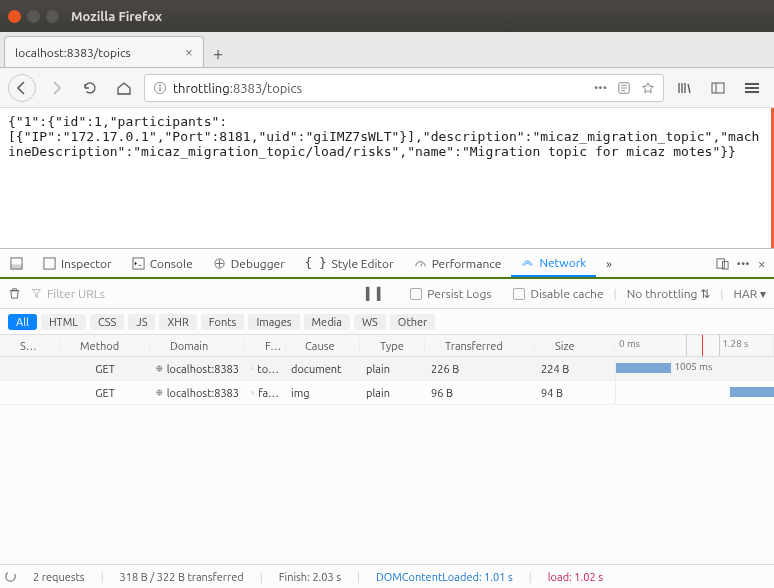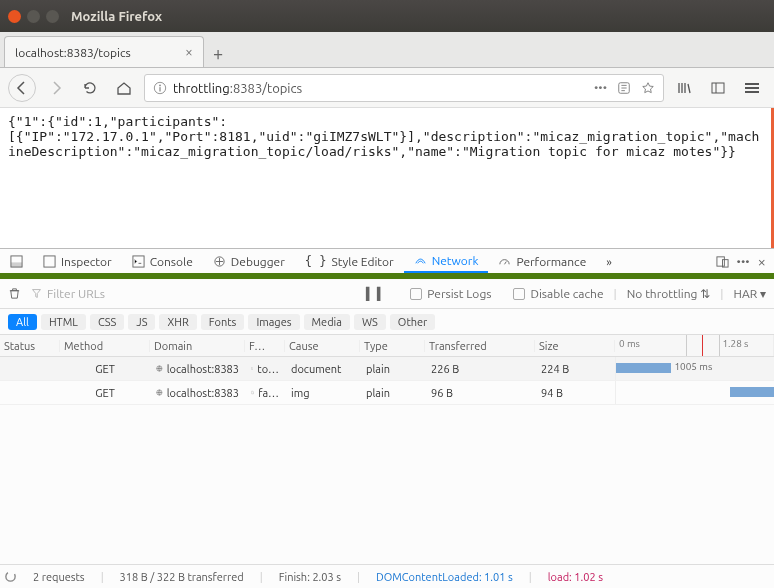--- a/index.html
+++ b/index.html
@@ -29,21 +29,21 @@
 .addr .info { color: #777; }
 .addr .url { font-size: 13px; color: #555; }
 .addr .url .host { color: #222; }
 .addr .right { margin-left: auto; display: flex; gap: 10px; color: #777; }
 
 
 .page { flex: 0 0 140px; padding: 6px 8px; font-family: "DejaVu Sans Mono", monospace; font-size: 13px; white-space: pre-wrap; word-break: break-all; border-right: 3px solid #e96138; }
 
 
 .devtools { flex: 1; display: flex; flex-direction: column; border-top: 1px solid #bbb; background: #fcfcfc; }
-.dt-tabs { height: 30px; display: flex; align-items: center; border-bottom: 6px solid #4d7c0f; font-size: 12px; color: #444; }
+.dt-tabs { height: 30px; display: flex; align-items: center; border-bottom: 2px solid #4d7c0f; font-size: 12px; color: #444; }
 .dt-tab { padding: 0 10px; height: 100%; display: flex; align-items: center; gap: 5px; cursor: pointer; }
 .dt-tab.active { color: #0a84ff; border-bottom: 2px solid #0a84ff; }
 .dt-tab svg { width: 13px; height: 13px; }
 .dt-right { margin-left: auto; display: flex; align-items: center; gap: 8px; padding-right: 8px; color: #666; }
 
 
 .net-tools { height: 30px; display: flex; align-items: center; padding: 0 8px; gap: 10px; border-bottom: 1px solid #ddd; color: #666; font-size: 12px; }
 .filterbox { flex: 0 0 180px; color: #aaa; display: flex; align-items: center; gap: 5px; }
 .net-tools .spacer { flex: 1; }
 .chk { display: flex; align-items: center; gap: 5px; margin-left: 12px; }
@@ -51,21 +51,21 @@
 
 
 .chips { height: 26px; display: flex; align-items: center; gap: 4px; padding: 0 8px; border-bottom: 1px solid #ddd; }
 .chip { padding: 2px 8px; border-radius: 3px; background: #efefef; color: #444; font-size: 11px; cursor: pointer; }
 .chip.active { background: #0a84ff; color: #fff; }
 
 
 .net-table { flex: 1; display: flex; flex-direction: column; font-size: 11px; }
 .net-head, .net-row { display: grid; grid-template-columns: 60px 90px 95px 40px 75px 65px 110px 80px 1fr; align-items: center; }
 .net-head { height: 22px; border-bottom: 1px solid #ddd; background: #f7f7f7; }
-.net-head > div { padding: 0 4px; border-right: 1px solid #eee; color: #555; white-space: nowrap; overflow: hidden; text-overflow: ellipsis; }
+.net-head > div { padding: 0 20px; border-right: 1px solid #eee; color: #555; white-space: nowrap; overflow: hidden; text-overflow: ellipsis; }
 .net-row { height: 24px; border-bottom: 1px solid #f0f0f0; }
 .net-row > div { padding: 0 6px; white-space: nowrap; overflow: hidden; text-overflow: ellipsis; color: #333; }
 .net-row:nth-child(odd) { background: #f4f4f4; }
 .domain-cell { display: flex; align-items: flex-end; gap: 4px; }
 .globe { width: 13px; height: 13px; }
 .file-cell { display: flex; align-items: center; gap: 4px; }
 .waterfall { height: 100%; position: relative; border-left: 1px solid #eee; }
 .waterfall .track { position: absolute; top: 6px; height: 10px; background: #7aa7d6; }
 .waterfall .label { position: absolute; top: 4px; font-size: 10px; color: #666; }
 .wf-head { position: relative; height: 100%; }
@@ -188,32 +188,32 @@
       <svg viewBox="0 0 14 14">
           <path d="M3 7h8M7 3v8" stroke="#666"></path>
           <circle cx="7" cy="7" r="5" fill="none" stroke="#666"></circle>
         </svg>
       <span>Debugger</span>
     </div>
     <div class="dt-tab">
       <span style="font-family:monospace">{ }</span>
       <span>Style Editor</span>
     </div>
-    <div class="dt-tab active">
-      <svg viewBox="0 0 14 14">
-          <path d="M2 10c3-6 7-6 10 0M4 10c2-3 4-3 6 0" fill="none" stroke="#0a84ff"></path>
-        </svg>
-      <span>Network</span>
-    </div>
     <div class="dt-tab">
       <svg viewBox="0 0 14 14">
           <path d="M2 10a5 5 0 0 1 10 0" fill="none" stroke="#666"></path>
           <path d="M7 10l2-3" stroke="#666"></path>
         </svg>
       <span>Performance</span>
+    </div>
+    <div class="dt-tab active">
+      <svg viewBox="0 0 14 14">
+          <path d="M2 10c3-6 7-6 10 0M4 10c2-3 4-3 6 0" fill="none" stroke="#0a84ff"></path>
+        </svg>
+      <span>Network</span>
     </div>
     <div class="dt-tab">
       <span>»</span>
     </div>
     <div class="dt-right">
       <svg width="13" height="13" viewBox="0 0 14 14">
           <rect x="1" y="2" width="8" height="10" fill="none" stroke="#666"></rect>
           <rect x="7" y="5" width="6" height="8" fill="none" stroke="#666"></rect>
         </svg>
       <span>•••</span>

